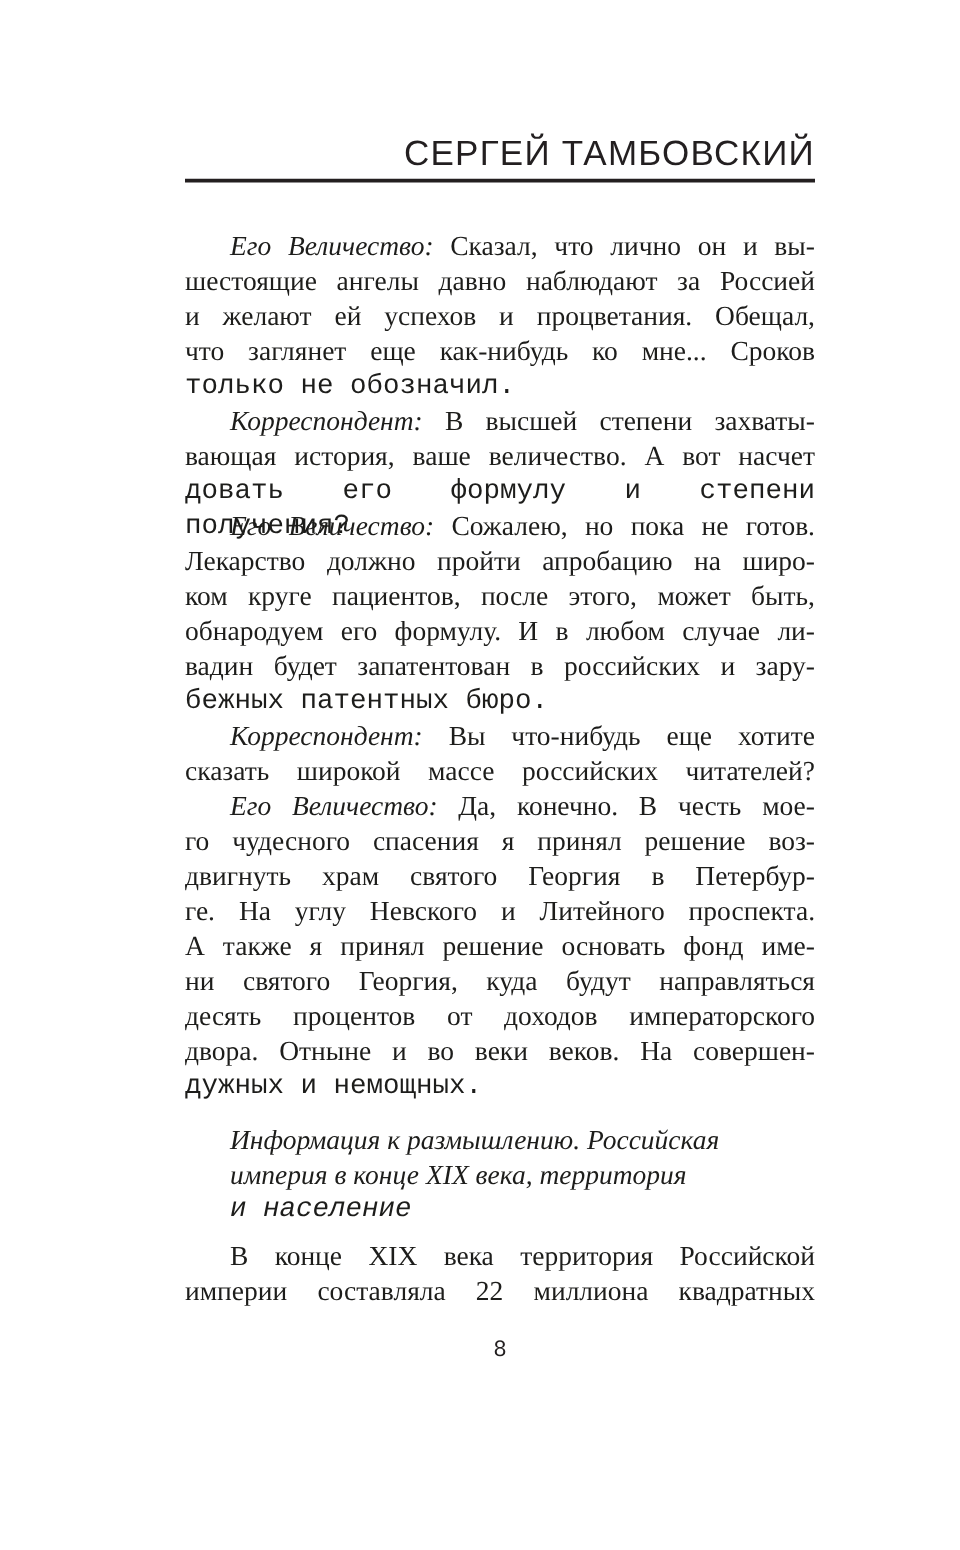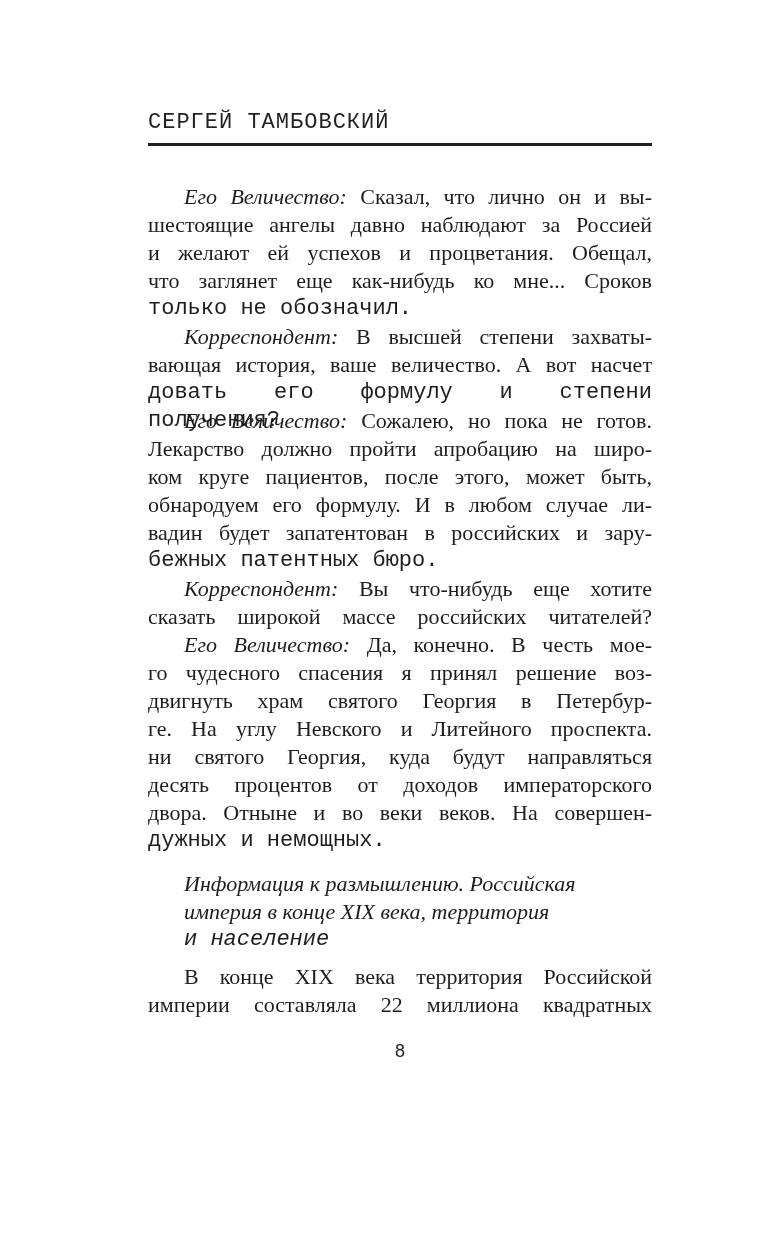--- a/index.html
+++ b/index.html
@@ -17,23 +17,23 @@
     color: #1d1d1b;
   }
   .content {
     position: absolute;
     left: 148px;
     top: 0;
     width: 504px;
   }
   .header-title {
     margin-top: 110px;
-    text-align: left;
-    font-family: Liberation Mono, monospace;
-    font-size: 22px;
+    text-align: right;
+    font-family: Liberation Sans, sans-serif;
+    font-size: 28px;
     line-height: 26px;
     letter-spacing: 1px;
     color: #231f20;
   }
   .header-rule {
     margin-top: 7px;
     height: 3px;
     background: #231f20;
   }
   .body-text {
@@ -98,20 +98,21 @@
         </div>
         <div class="para dialog">
           <div class="line first"><em>Корреспондент:</em><span> Вы что-нибудь еще хотите</span></div>
           <div class="line"><span>сказать широкой массе российских читателей?</span></div>
         </div>
         <div class="para dialog">
           <div class="line first"><em>Его Величество:</em><span> Да, конечно. В честь мое-</span></div>
           <div class="line"><span>го чудесного спасения я принял решение воз-</span></div>
           <div class="line"><span>двигнуть храм святого Георгия в Петербур-</span></div>
           <div class="line"><span>ге. На углу Невского и Литейного проспекта.</span></div>
+          <div class="line"><span>А также я принял решение основать фонд име-</span></div>
           <div class="line"><span>ни святого Георгия, куда будут направляться</span></div>
           <div class="line"><span>десять процентов от доходов императорского</span></div>
           <div class="line"><span>двора. Отныне и во веки веков. На совершен-</span></div>
           <div class="line endline"><span>дужных и немощных.</span></div>
         </div>
         <div class="para section-heading">
           <div class="line"><span>Информация к размышлению. Российская</span></div>
           <div class="line"><span>империя в конце XIX века, территория</span></div>
           <div class="line endline"><span>и население</span></div>
         </div>

